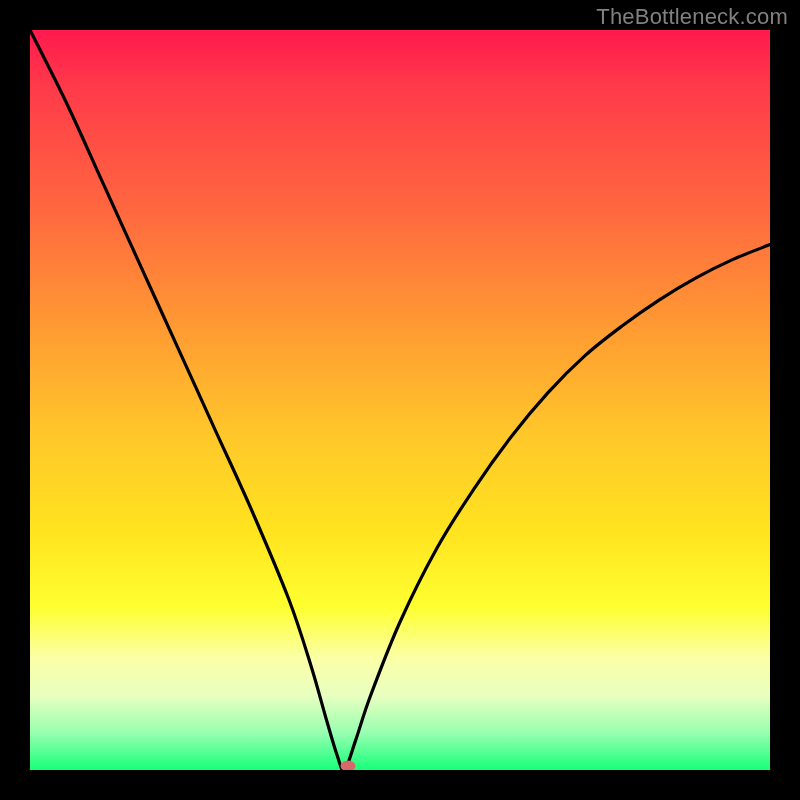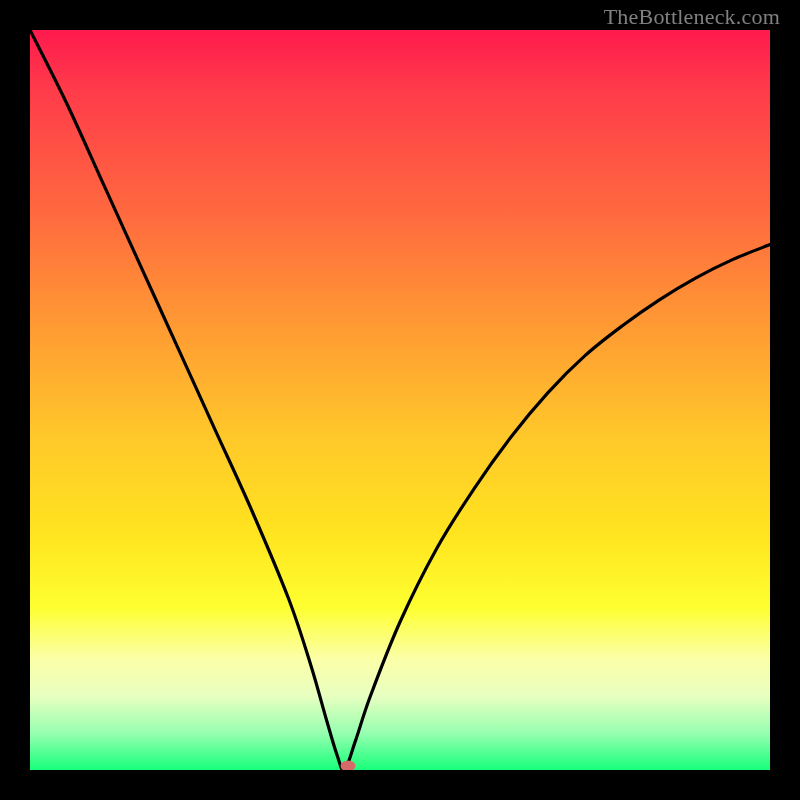--- a/index.html
+++ b/index.html
@@ -13,28 +13,27 @@
   }
   .frame {
     position: relative;
     width: 800px;
     height: 800px;
     background: #000;
   }
   .watermark {
     position: absolute;
     top: 4px;
-    right: 20px;
+    right: 12px;
     color: #808080;
     font-size: 22px;
     font-weight: 500;
     letter-spacing: 0.2px;
     z-index: 5;
     user-select: none;
-    font-family: Liberation Serif, serif;
   }
   .plot {
     position: absolute;
     left: 30px;
     top: 30px;
     width: 740px;
     height: 740px;
     overflow: hidden;
   }
   .gradient-bg {

